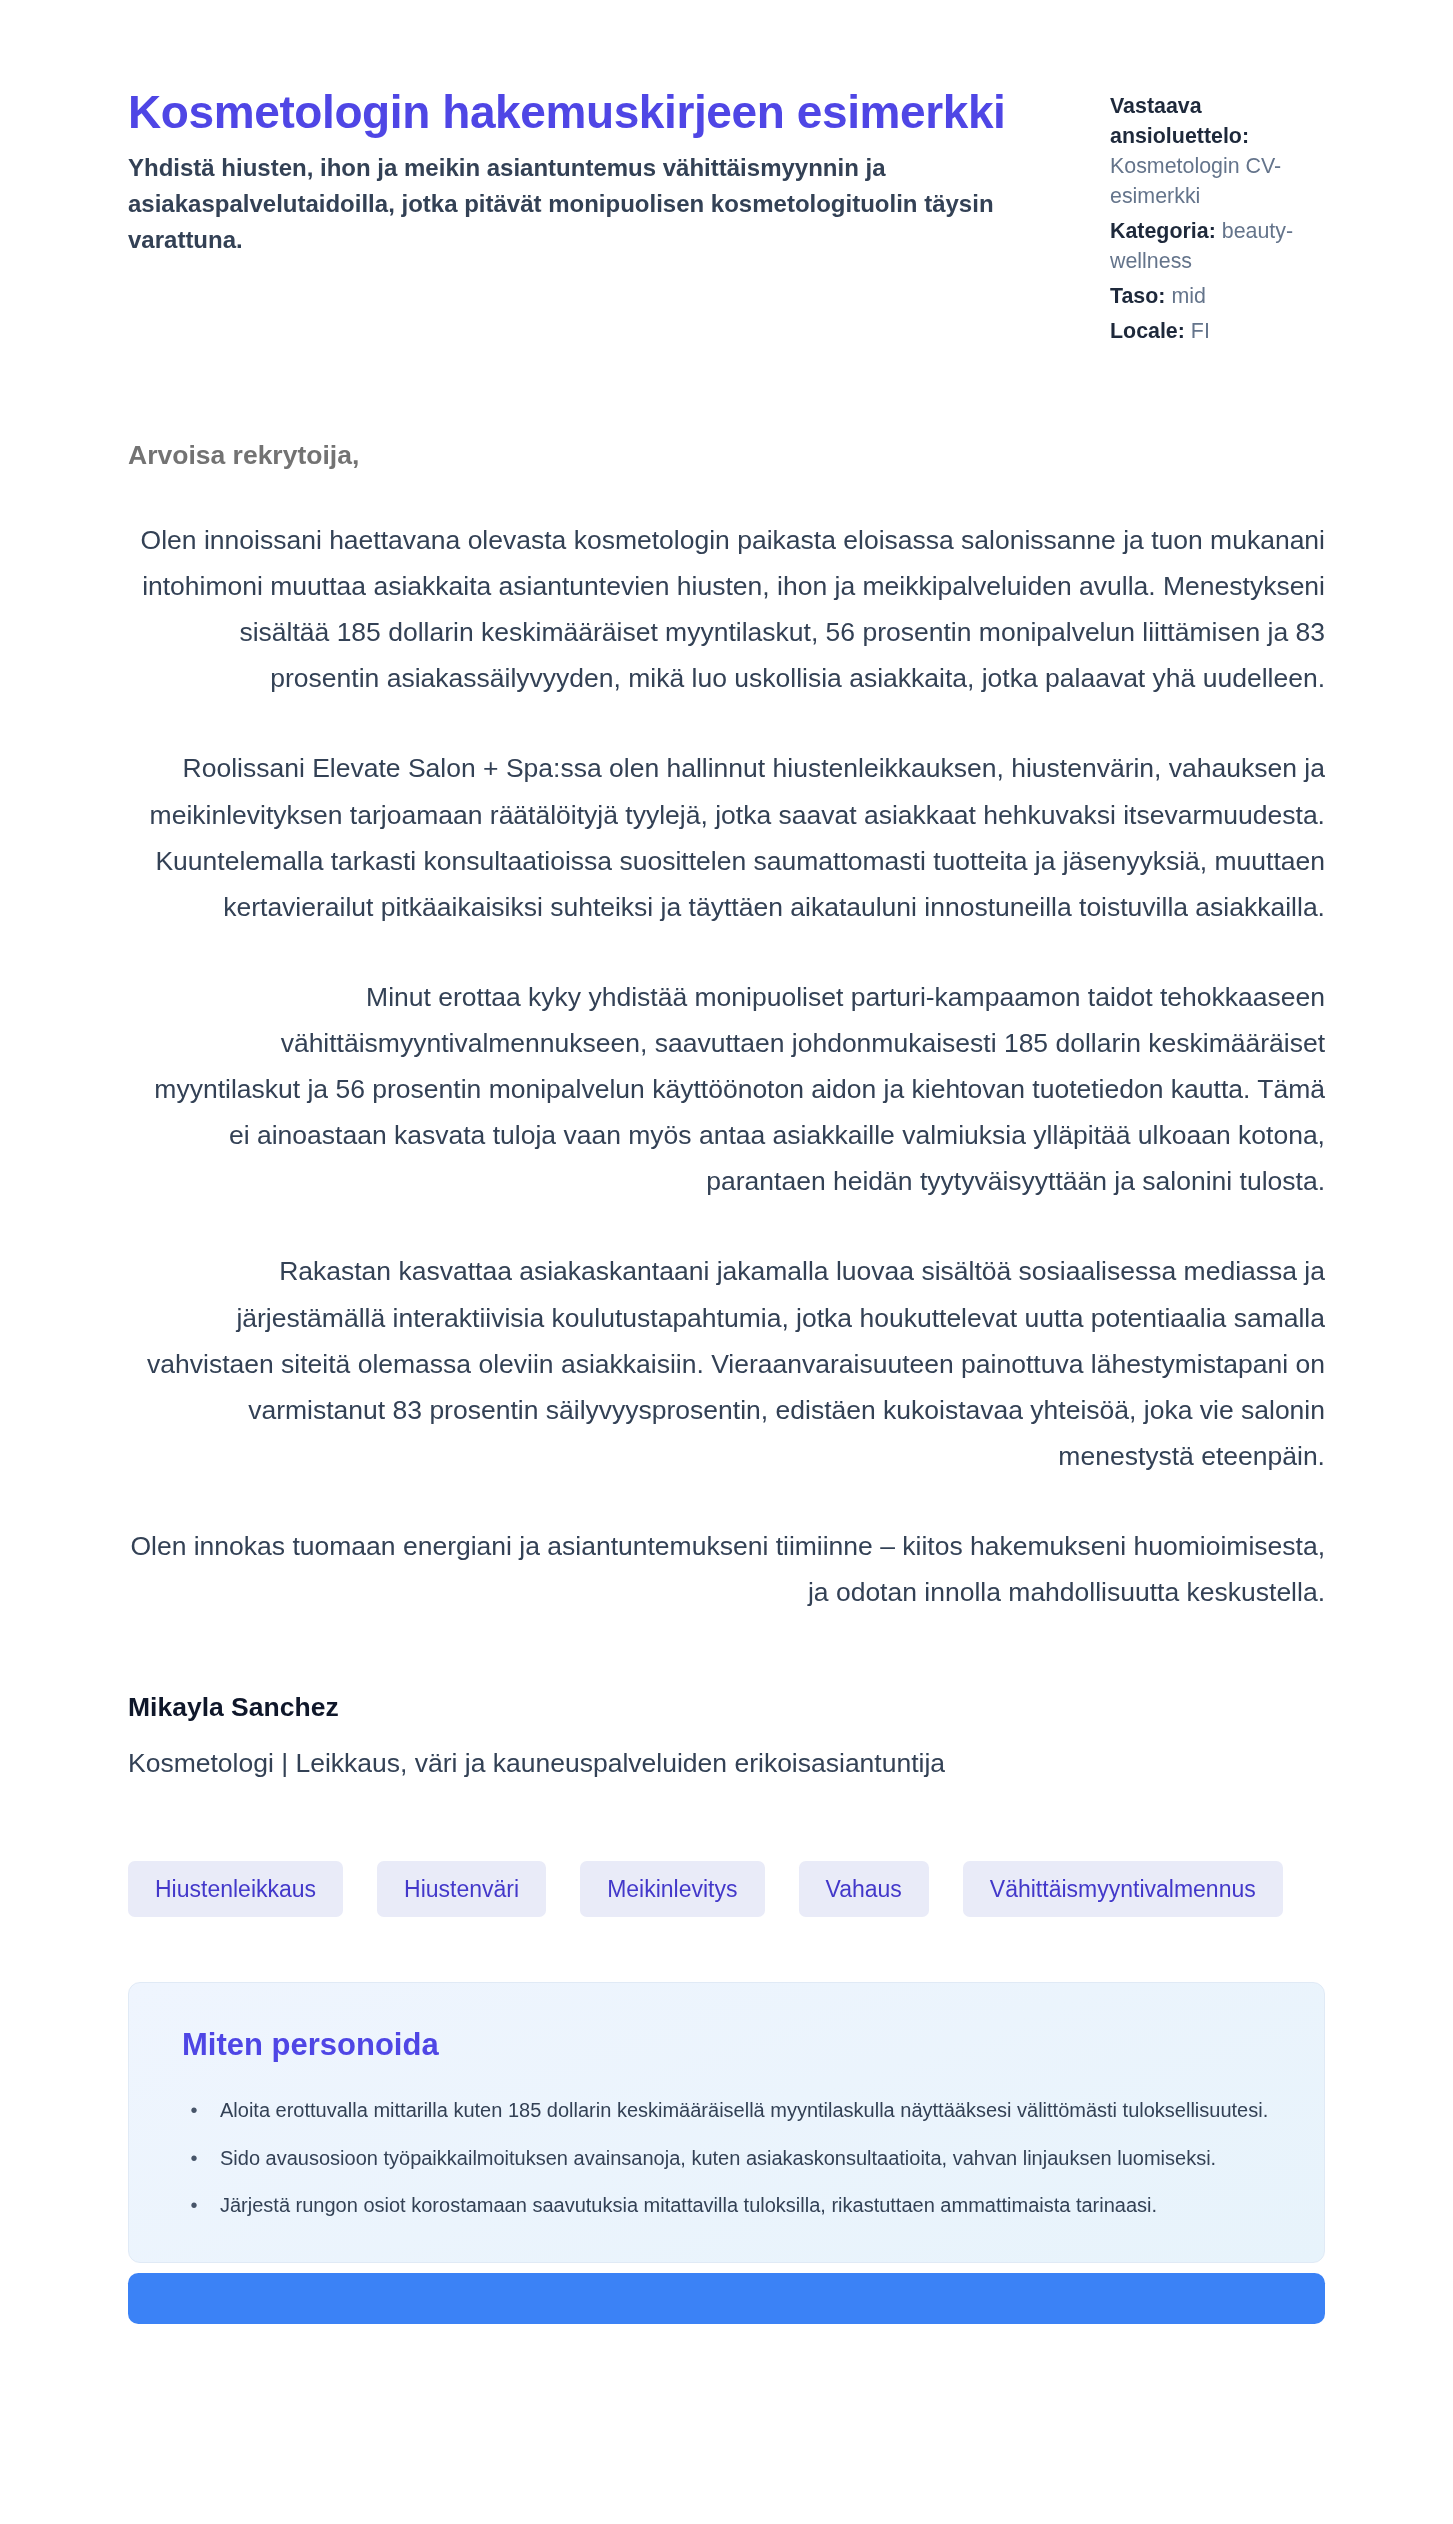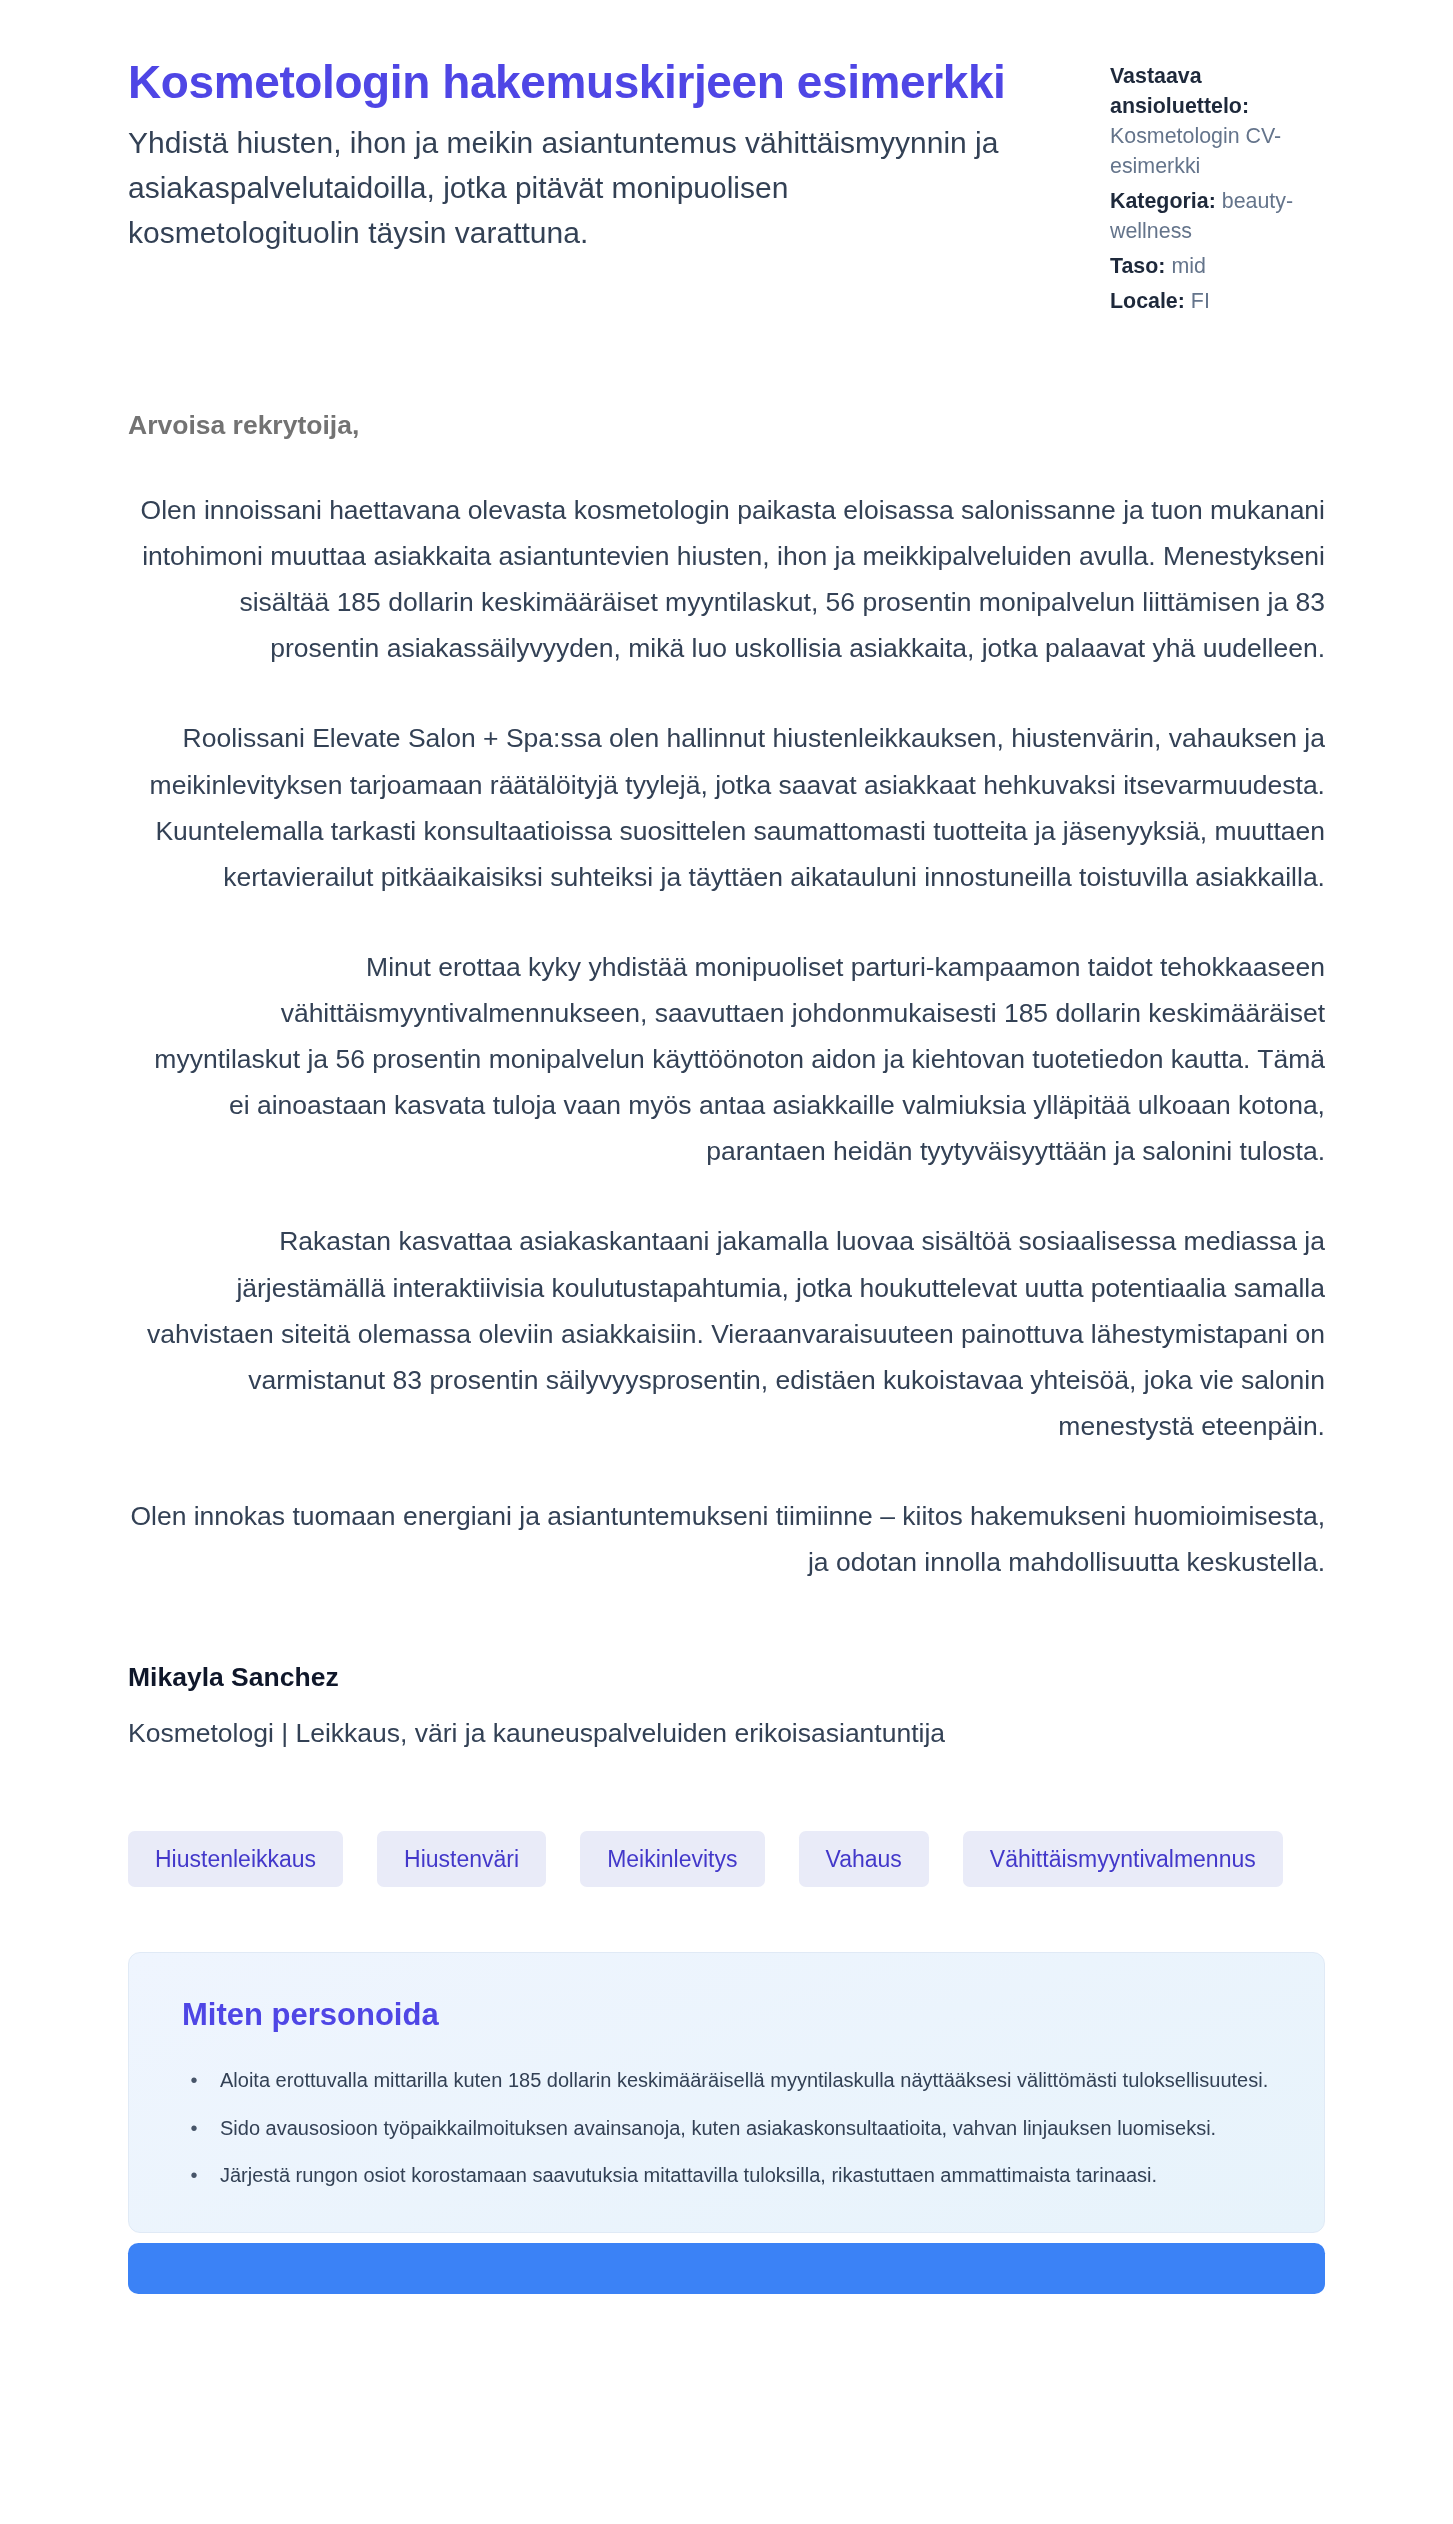--- a/index.html
+++ b/index.html
@@ -10,43 +10,43 @@
     background: #ffffff;
   }
   body {
     font-family: "Liberation Sans", sans-serif;
     color: #334155;
     position: relative;
   }
   .container {
     width: 1197px;
     margin: 0 auto;
-    padding-top: 55px;
+    padding-top: 85px;
   }
 
   
   .header {
     display: flex;
     justify-content: space-between;
     align-items: flex-start;
     gap: 51px;
     margin-bottom: 85px;
   }
   .header-left { max-width: 889px; }
   .page-title {
     font-size: 46px;
     font-weight: 700;
     color: #4f46e5;
     line-height: 1.2;
     letter-spacing: -0.4px;
   }
   .page-subtitle {
     margin-top: 10.3px;
-    font-size: 30px;
-    font-weight: 400;
+    font-size: 24px;
+    font-weight: 700;
     color: #334155;
     line-height: 1.5;
   }
   .meta {
     width: 215px;
     flex-shrink: 0;
     text-align: left;
     font-size: 21.4px;
     line-height: 1.4;
     padding-top: 6.8px;

